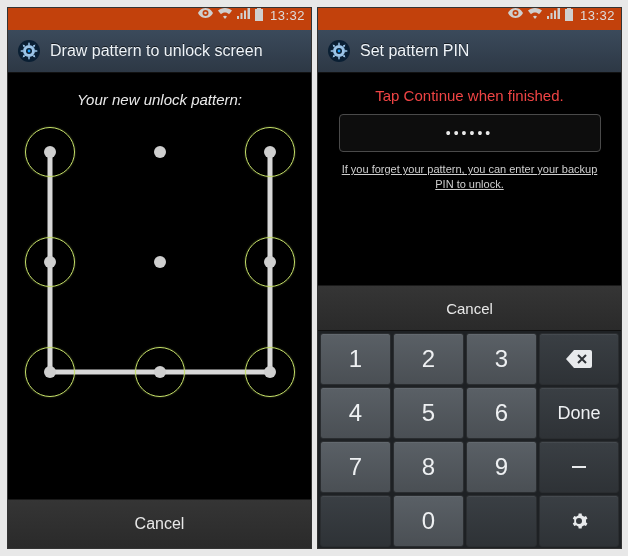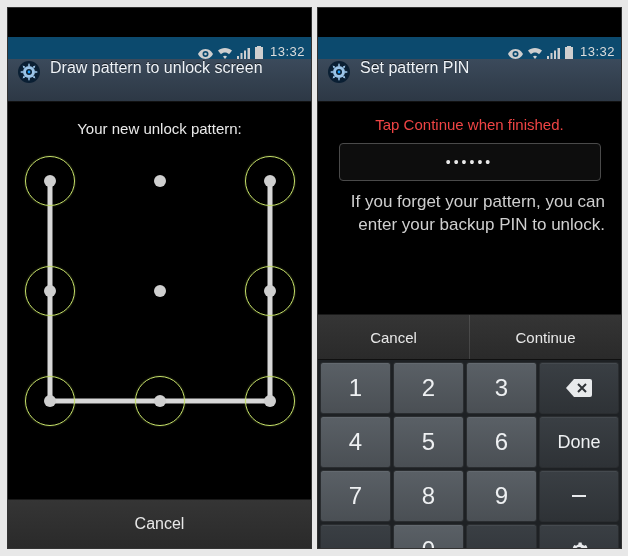--- a/index.html
+++ b/index.html
@@ -24,56 +24,57 @@
     background: #000;
     box-shadow: 0 0 0 1px #333;
     overflow: hidden;
   }
   .phone.left  { left: 8px; }
   .phone.right { left: 318px; }
 
   
   .status {
     height: 22px;
-    background: #0c4a6e;
+    background: #c2410c;
     display: flex;
     justify-content: flex-end;
-    align-items: flex-end;
+    align-items: flex-start;
     padding: 0 6px;
     gap: 5px;
     color: #dcdcdc;
     font-size: 12px;
-    margin-top: 29px;
   }
   .status svg { display: block; }
   .status .clock { font-size: 13px; letter-spacing: 0.5px; margin-left: 2px; }
 
   
   .titlebar {
     height: 42px;
     background: linear-gradient(#3b4a5b, #2d3845);
     border-bottom: 1px solid #111;
     display: flex;
+    align-items: center;
     gap: 8px;
     padding: 0 8px;
     color: #eef3f8;
     font-size: 16px;
     text-shadow: 0 -1px 0 rgba(0,0,0,.6);
   }
   .gear {
     width: 26px; height: 26px;
     display: flex; align-items: center; justify-content: center;
   }
 
   
   .prompt {
     color: #eaeaea;
     text-align: center;
     font-size: 15px;
     padding: 18px 0 6px;
+    font-style: italic;
   }
   .grid {
     position: relative;
     margin: 18px auto 0;
     width: 260px;
     height: 260px;
   }
   .dot {
     position: absolute;
     width: 12px; height: 12px;
@@ -136,24 +137,25 @@
     background: #0d0d0d;
     color: #e8e8e8;
     display: flex;
     align-items: center;
     justify-content: center;
     font-size: 14px;
     letter-spacing: 3px;
   }
   .fineprint {
     color: #cfcfcf;
-    text-align: right;
-    font-size: 17px;
+    text-align: center;
+    font-size: 11px;
     line-height: 1.35;
     padding: 10px 16px 0;
+    text-decoration: underline;
   }
 
   
   .midbar {
     position: absolute;
     left: 0; right: 0;
     bottom: 218px;
     height: 44px;
     display: flex;
     background: #303030;
@@ -322,21 +324,20 @@
       <span>Set pattern PIN</span>
     </div>
 
     <div class="right-body">
       <div class="hint">Tap Continue when finished.</div>
       <div class="pin-box">••••••</div>
       <div class="fineprint">If you forget your pattern, you can enter your backup PIN to unlock.</div>
 
       <div class="midbar">
         <div class="btn">Cancel</div>
-        <div class="btn">Continue</div>
       </div>
 
       <div class="keypad">
         <div class="key">1</div>
         <div class="key">2</div>
         <div class="key">3</div>
         <div class="key dark">
           <span>
             <svg width="26" height="18" viewBox="0 0 26 18">
                 <path d="M8 0h16a2 2 0 012 2v14a2 2 0 01-2 2H8L0 9 8 0z" fill="#e8eaec"></path>

